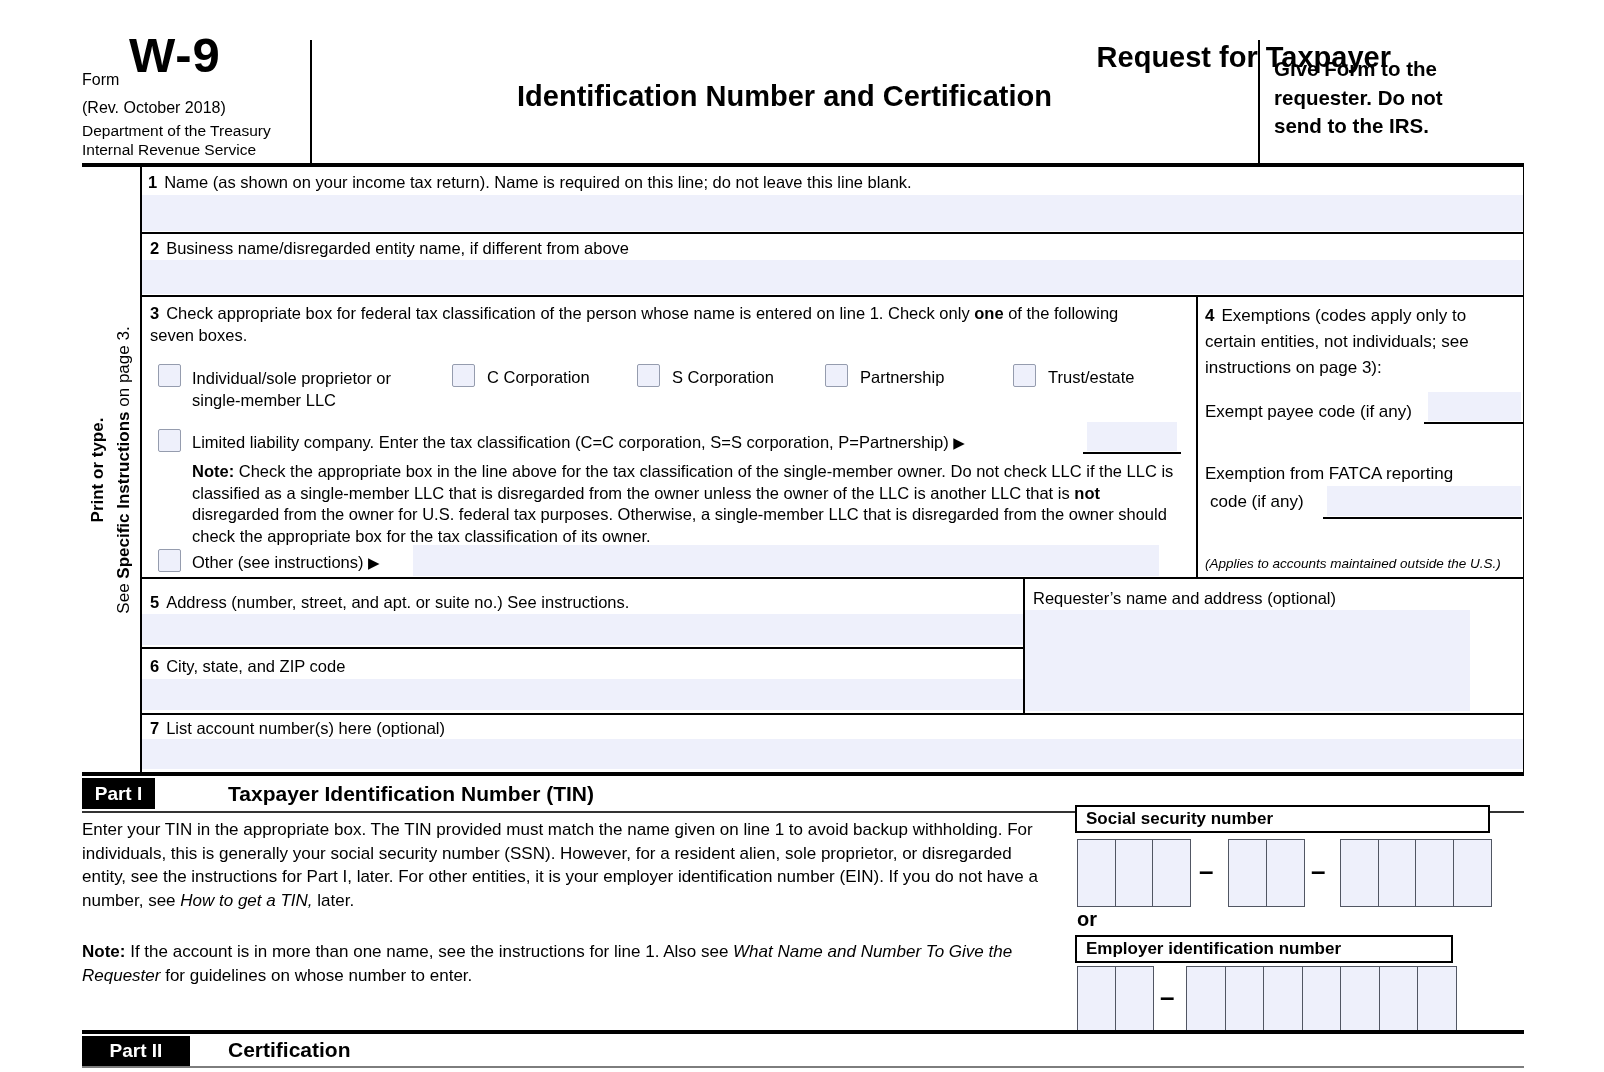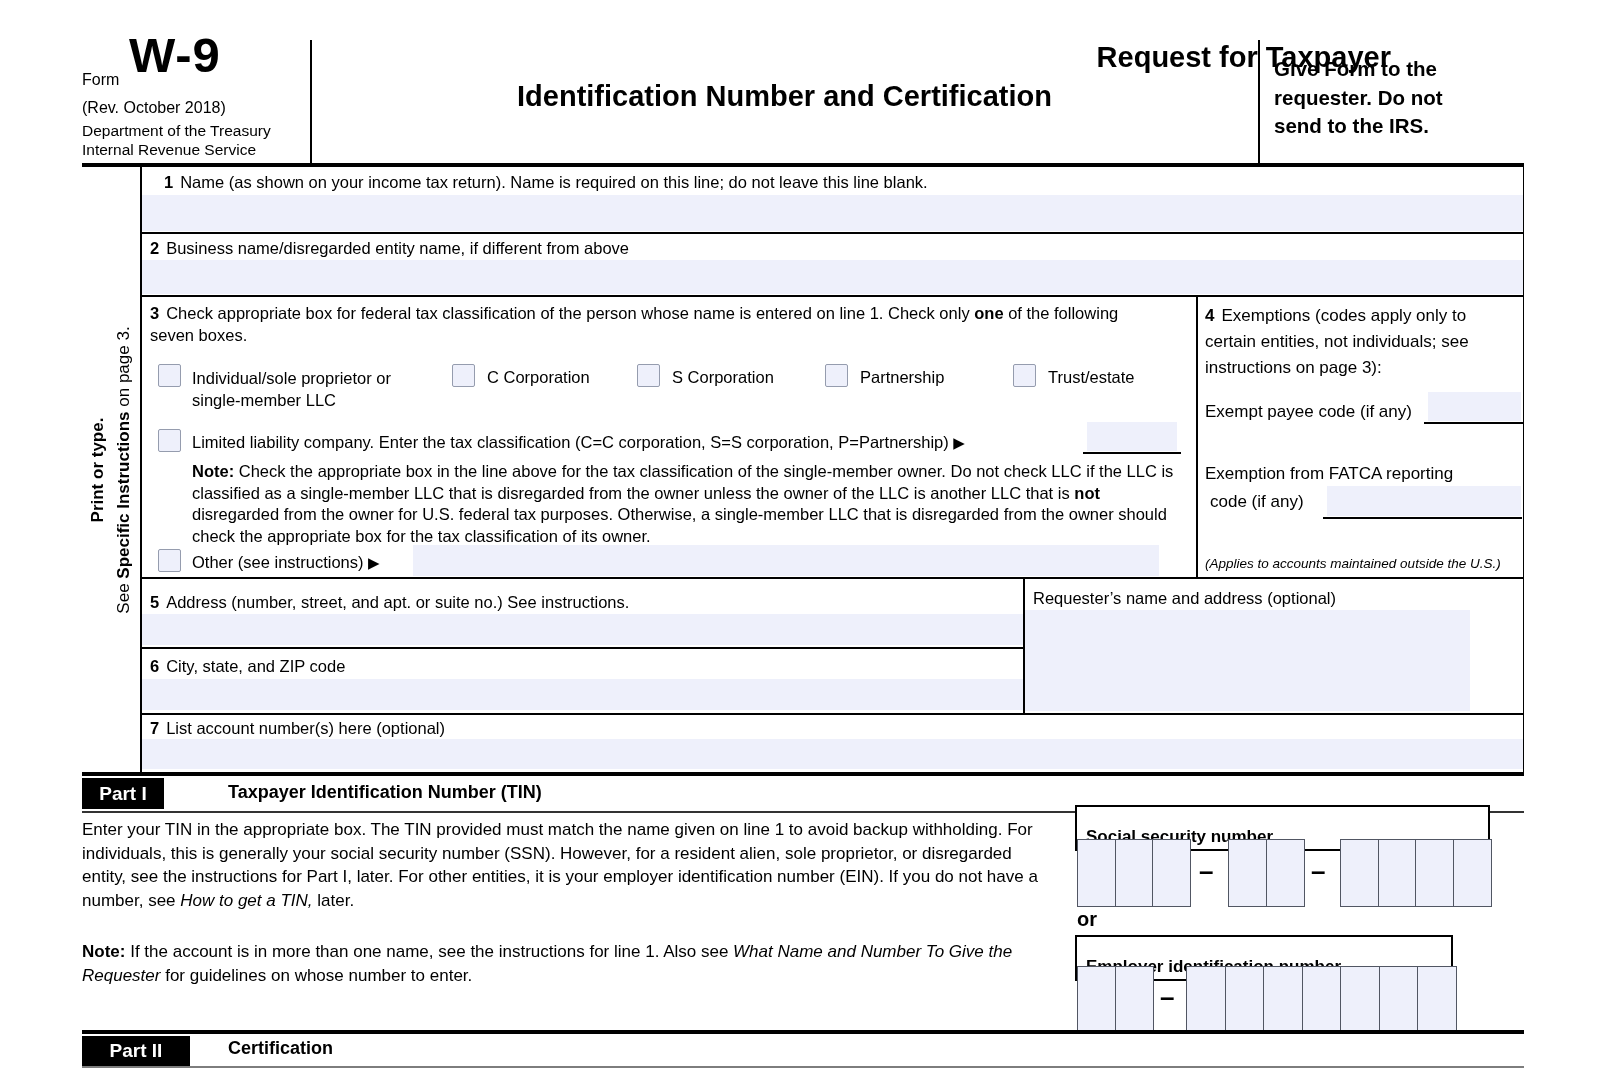--- a/index.html
+++ b/index.html
@@ -10,23 +10,23 @@
   .i{font-style:italic;}
   .hline{position:absolute;background:#000;}
   .vline{position:absolute;background:#000;}
   .field{position:absolute;background:#eef0fb;}
   .cb{position:absolute;width:21px;height:21px;background:#eef0fb;border:1.5px solid #959cae;border-radius:2px;}
   .lbl{position:absolute;font-size:16.5px;line-height:21px;white-space:nowrap;}
   .wlbl{position:absolute;font-size:16.5px;line-height:22px;}
   .num{font-weight:bold;margin-right:7px;}
   .badge{position:absolute;background:#000;color:#fff;font-weight:bold;font-size:19px;
          display:flex;align-items:center;justify-content:center;}
-  .ptitle{position:absolute;font-weight:bold;font-size:18px;white-space:nowrap;}
+  .ptitle{position:absolute;font-weight:bold;font-size:21px;white-space:nowrap;}
   .boxlabel{position:absolute;border:2px solid #000;background:#fff;font-weight:bold;
-            font-size:17px;padding:20px 0 2px 9px;white-space:nowrap;}
+            font-size:17px;padding:2px 0 2px 9px;white-space:nowrap;}
   .cellrow{position:absolute;display:flex;}
   .cell{width:37px;background:#eef0fb;border:1.5px solid #51566375;border:1.5px solid #515663;margin-left:-1.5px;}
   .cell:first-child{margin-left:0;}
   .dash{position:absolute;font-weight:bold;font-size:26px;line-height:26px;}
   .uline{position:absolute;background:#000;height:1.5px;}
   .sidebar{position:absolute;left:-112px;top:442px;width:450px;height:56px;
            transform:rotate(-90deg);text-align:center;font-size:17px;line-height:26px;}
   .arrow{font-size:15px;letter-spacing:2px;}
 </style>
 </head>
@@ -58,21 +58,21 @@
   <div class="vline" style="left:140px;top:167px;width:1.5px;height:605px;"></div>
   <div class="vline" style="left:1522.5px;top:167px;width:1.5px;height:605px;"></div>
   <div class="hline" style="left:140px;top:232px;width:1384px;height:1.5px;"></div>
   <div class="hline" style="left:140px;top:295px;width:1384px;height:1.5px;"></div>
   <div class="hline" style="left:140px;top:577px;width:1384px;height:1.5px;"></div>
   <div class="vline" style="left:1196px;top:295px;width:1.5px;height:283px;"></div>
   <div class="hline" style="left:140px;top:647px;width:884px;height:1.5px;"></div>
   <div class="vline" style="left:1023px;top:578px;width:1.5px;height:135px;"></div>
   <div class="hline" style="left:140px;top:713px;width:1384px;height:1.5px;"></div>
 
-  <div class="lbl" style="left:164px;top:172px;">
+  <div class="lbl" style="left:148px;top:172px;">
     <span class="num">1</span><span>Name (as shown on your income tax return). Name is required on this line; do not leave this line blank.</span>
   </div>
   <div class="field" style="left:141.5px;top:195px;width:1381px;height:36px;"></div>
 
   <div class="lbl" style="left:150px;top:238px;">
     <span class="num">2</span><span>Business name/disregarded entity name, if different from above</span>
   </div>
   <div class="field" style="left:141.5px;top:260px;width:1381px;height:34px;"></div>
 
   <div class="wlbl" style="left:150px;top:302px;width:1015px;">
@@ -133,21 +133,21 @@
     <span class="num">6</span><span>City, state, and ZIP code</span>
   </div>
   <div class="field" style="left:141.5px;top:679px;width:881px;height:31px;"></div>
 
   <div class="lbl" style="left:150px;top:718px;">
     <span class="num">7</span><span>List account number(s) here (optional)</span>
   </div>
   <div class="field" style="left:141.5px;top:739px;width:1381px;height:30px;"></div>
 
   <div class="hline" style="left:82px;top:772px;width:1442px;height:4px;"></div>
-  <div class="badge" style="left:82px;top:778px;width:82px;height:31px;">Part I</div>
+  <div class="badge" style="left:82px;top:778px;width:73px;height:31px;">Part I</div>
   <div class="ptitle" style="left:228px;top:782px;">Taxpayer Identification Number (TIN)</div>
   <div class="hline" style="left:82px;top:811px;width:1442px;height:1.5px;background:#333;"></div>
 
   <div class="abs" style="left:82px;top:818px;width:958px;font-size:17px;line-height:23.5px;">
     <span>Enter your TIN in the appropriate box. The TIN provided must match the name given on line 1 to avoid backup withholding. For individuals, this is generally your social security number (SSN). However, for a resident alien, sole proprietor, or disregarded entity, see the instructions for Part I, later. For other entities, it is your employer identification number (EIN). If you do not have a number, see </span><span class="i">How to get a TIN,</span><span> later.</span>
   </div>
   <div class="abs" style="left:82px;top:940px;width:988px;font-size:17px;line-height:23.5px;">
     <span class="b">Note:</span><span> If the account is in more than one name, see the instructions for line 1. Also see </span><span class="i">What Name and Number To Give the Requester</span><span> for guidelines on whose number to enter.</span>
   </div>
 

